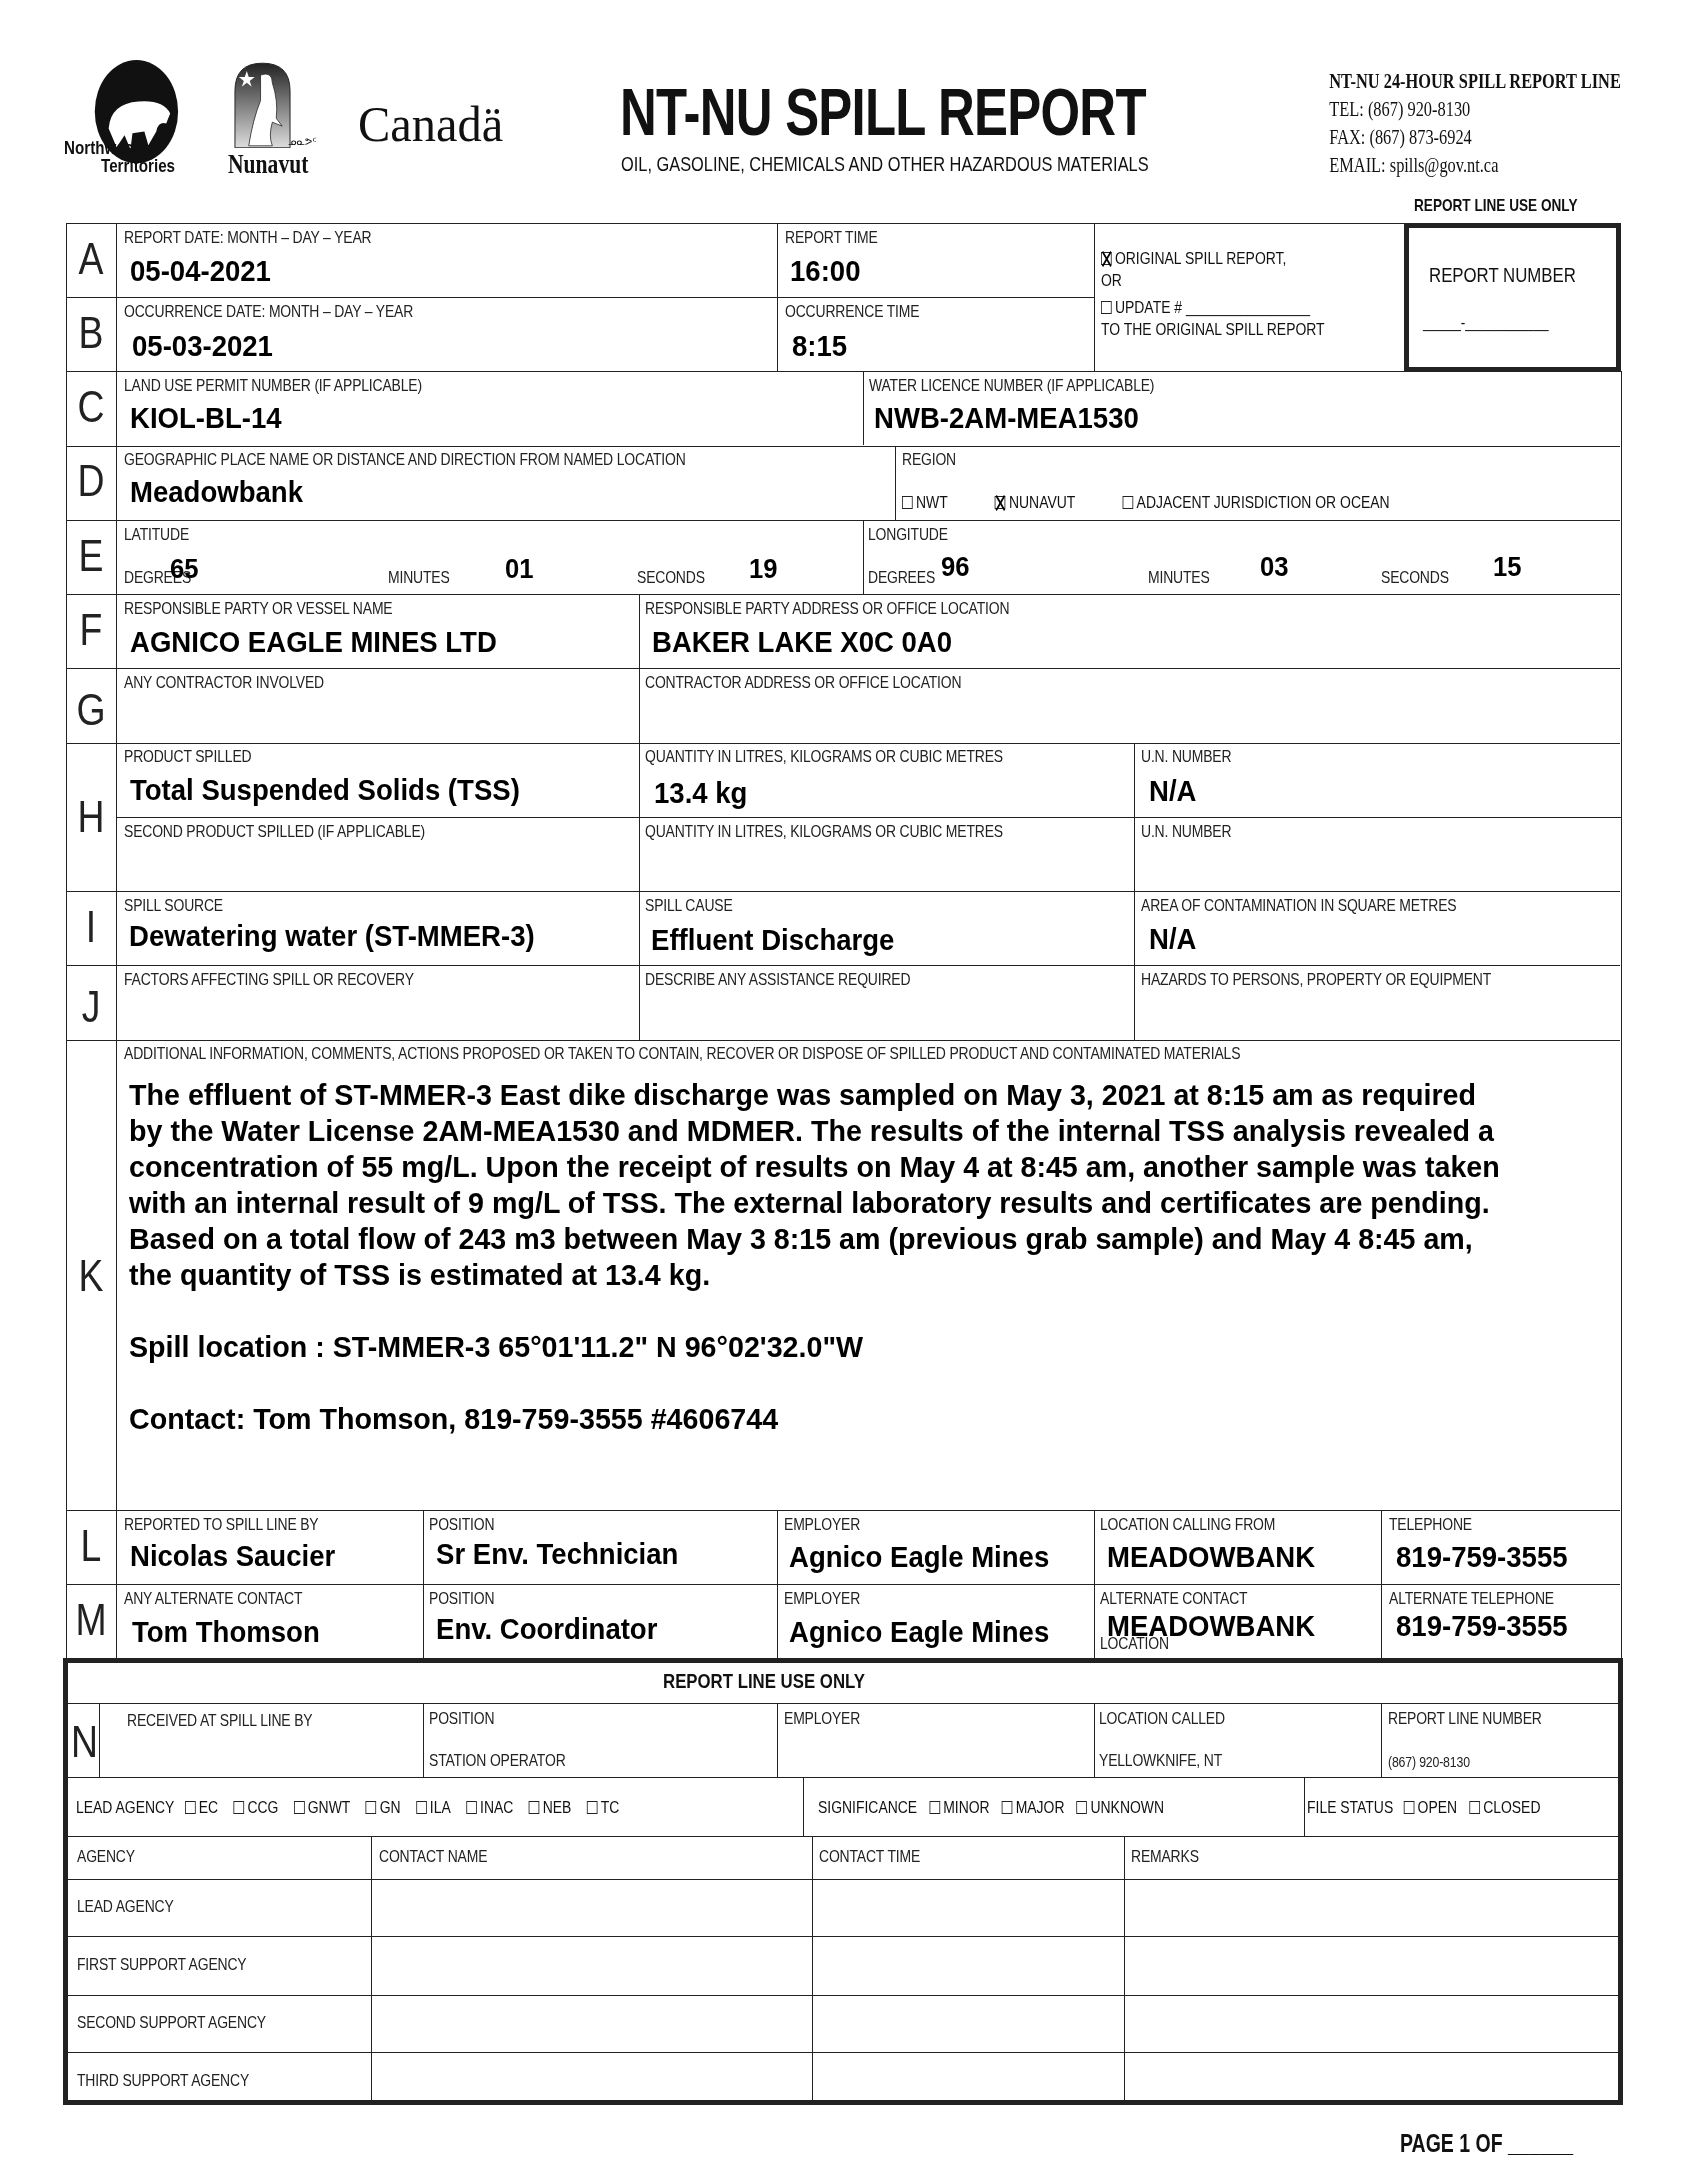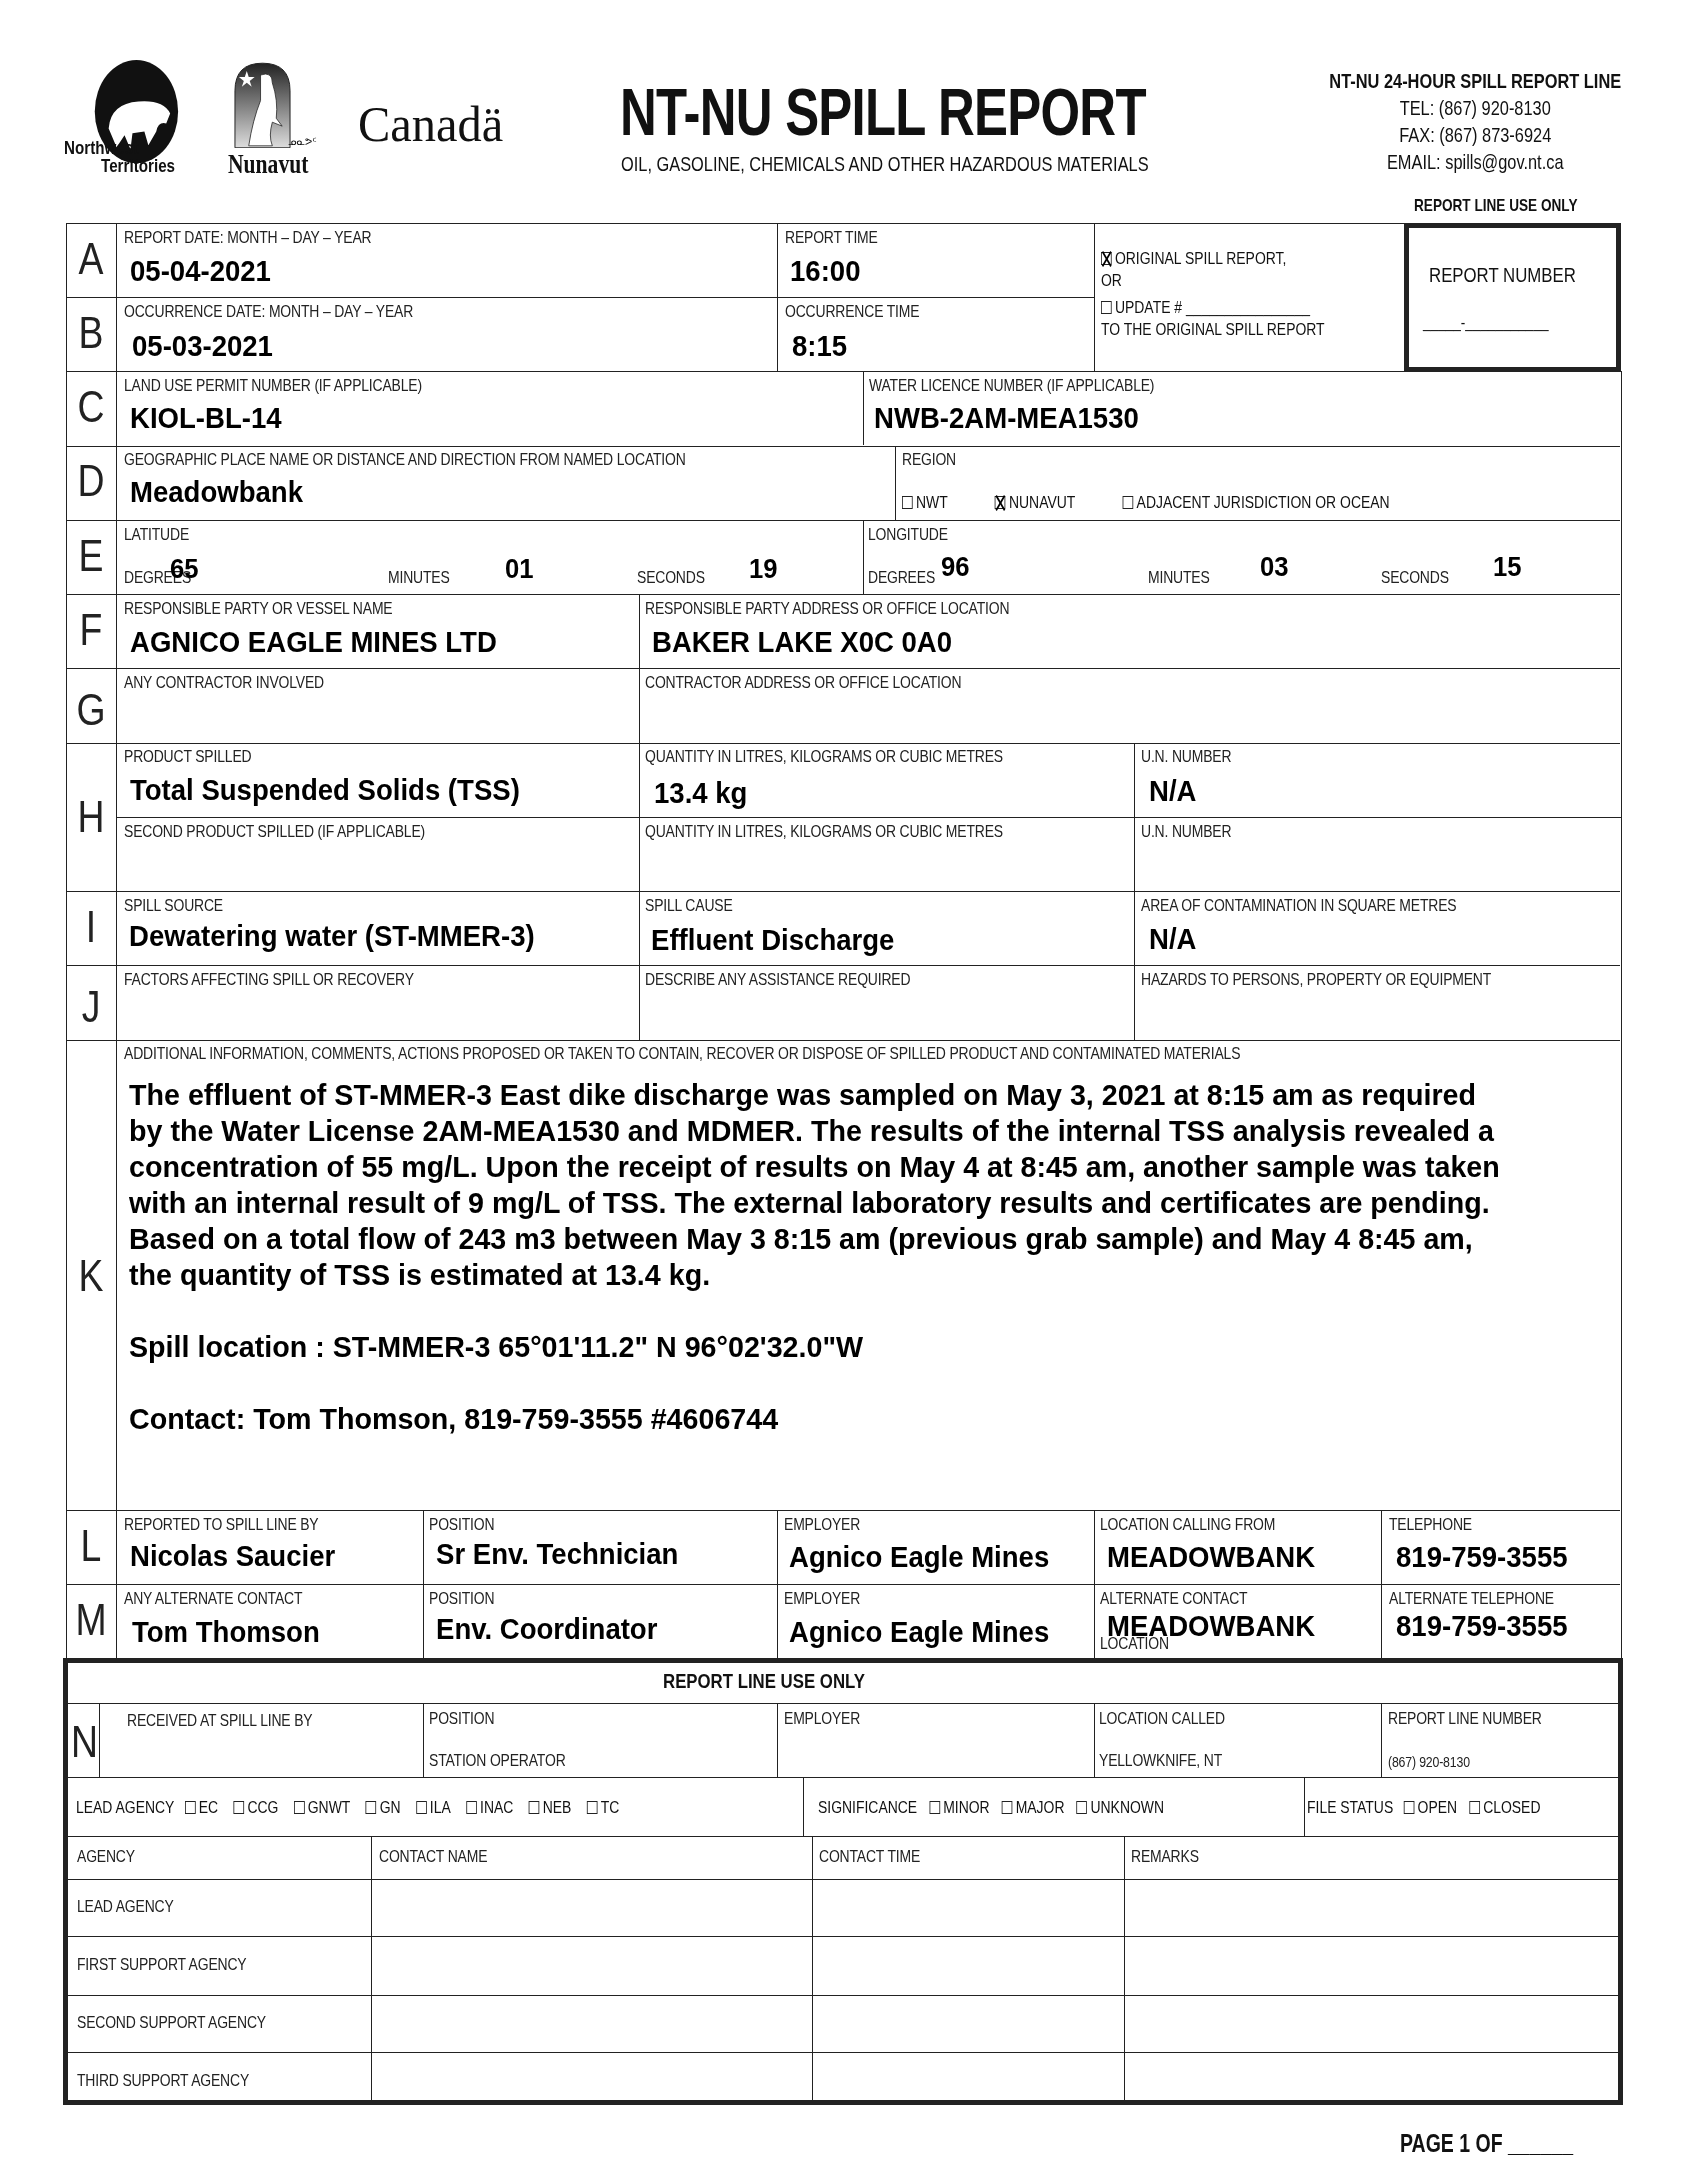--- a/index.html
+++ b/index.html
@@ -43,21 +43,21 @@
   </svg>
   <div class="abs" style="left:58px;top:77px;font-family:Liberation Sans, sans-serif;font-size:10px;">ᓄᓇᕗᑦ</div>
   <div class="abs" style="left:-2px;top:90px;font-family:'Liberation Serif',serif;font-weight:bold;font-size:27px;transform:scaleX(0.8);transform-origin:left top;">Nunavut</div>
 </div>
 
 <div class="abs" style="left:358px;top:95px;font-family:'Liberation Serif',serif;font-size:51px;color:#111;transform:scaleX(0.95);transform-origin:left top;">Canadä</div>
 
 <div class="abs" style="left:620px;top:73px;font-family:'Liberation Sans',sans-serif;font-weight:bold;font-size:67px;letter-spacing:-1px;transform:scaleX(0.76);transform-origin:left top;white-space:nowrap;">NT-NU SPILL REPORT</div>
 <div class="abs" style="left:621px;top:152px;font-family:'Liberation Sans',sans-serif;font-size:21px;transform:scaleX(0.78);transform-origin:left top;white-space:nowrap;">OIL, GASOLINE, CHEMICALS AND OTHER HAZARDOUS MATERIALS</div>
 
-<div class="abs" style="right:62px;top:69px;text-align:center;font-family:Liberation Sans, sans-serif;">
+<div class="abs" style="right:62px;top:69px;text-align:left;font-family:Liberation Serif, serif;">
   <div style="font-weight:bold;font-size:21px;transform:scaleX(0.78);transform-origin:right top;white-space:nowrap;">NT-NU 24-HOUR SPILL REPORT LINE</div>
   <div style="font-size:21px;transform:scaleX(0.78);transform-origin:right top;white-space:nowrap;margin-top:3px;">TEL: (867) 920-8130</div>
   <div style="font-size:21px;transform:scaleX(0.78);transform-origin:right top;white-space:nowrap;margin-top:3px;">FAX: (867) 873-6924</div>
   <div style="font-size:21px;transform:scaleX(0.78);transform-origin:right top;white-space:nowrap;margin-top:3px;">EMAIL: spills@gov.nt.ca</div>
 </div>
 <div class="abs" style="left:1414px;top:196px;font-family:'Liberation Sans',sans-serif;font-weight:bold;font-size:17px;transform:scaleX(0.8);transform-origin:left top;white-space:nowrap;">REPORT LINE USE ONLY</div>
 
 <div>
 
   <div class="vl" style="left:66px;top:223px;height:1436px;"></div>

